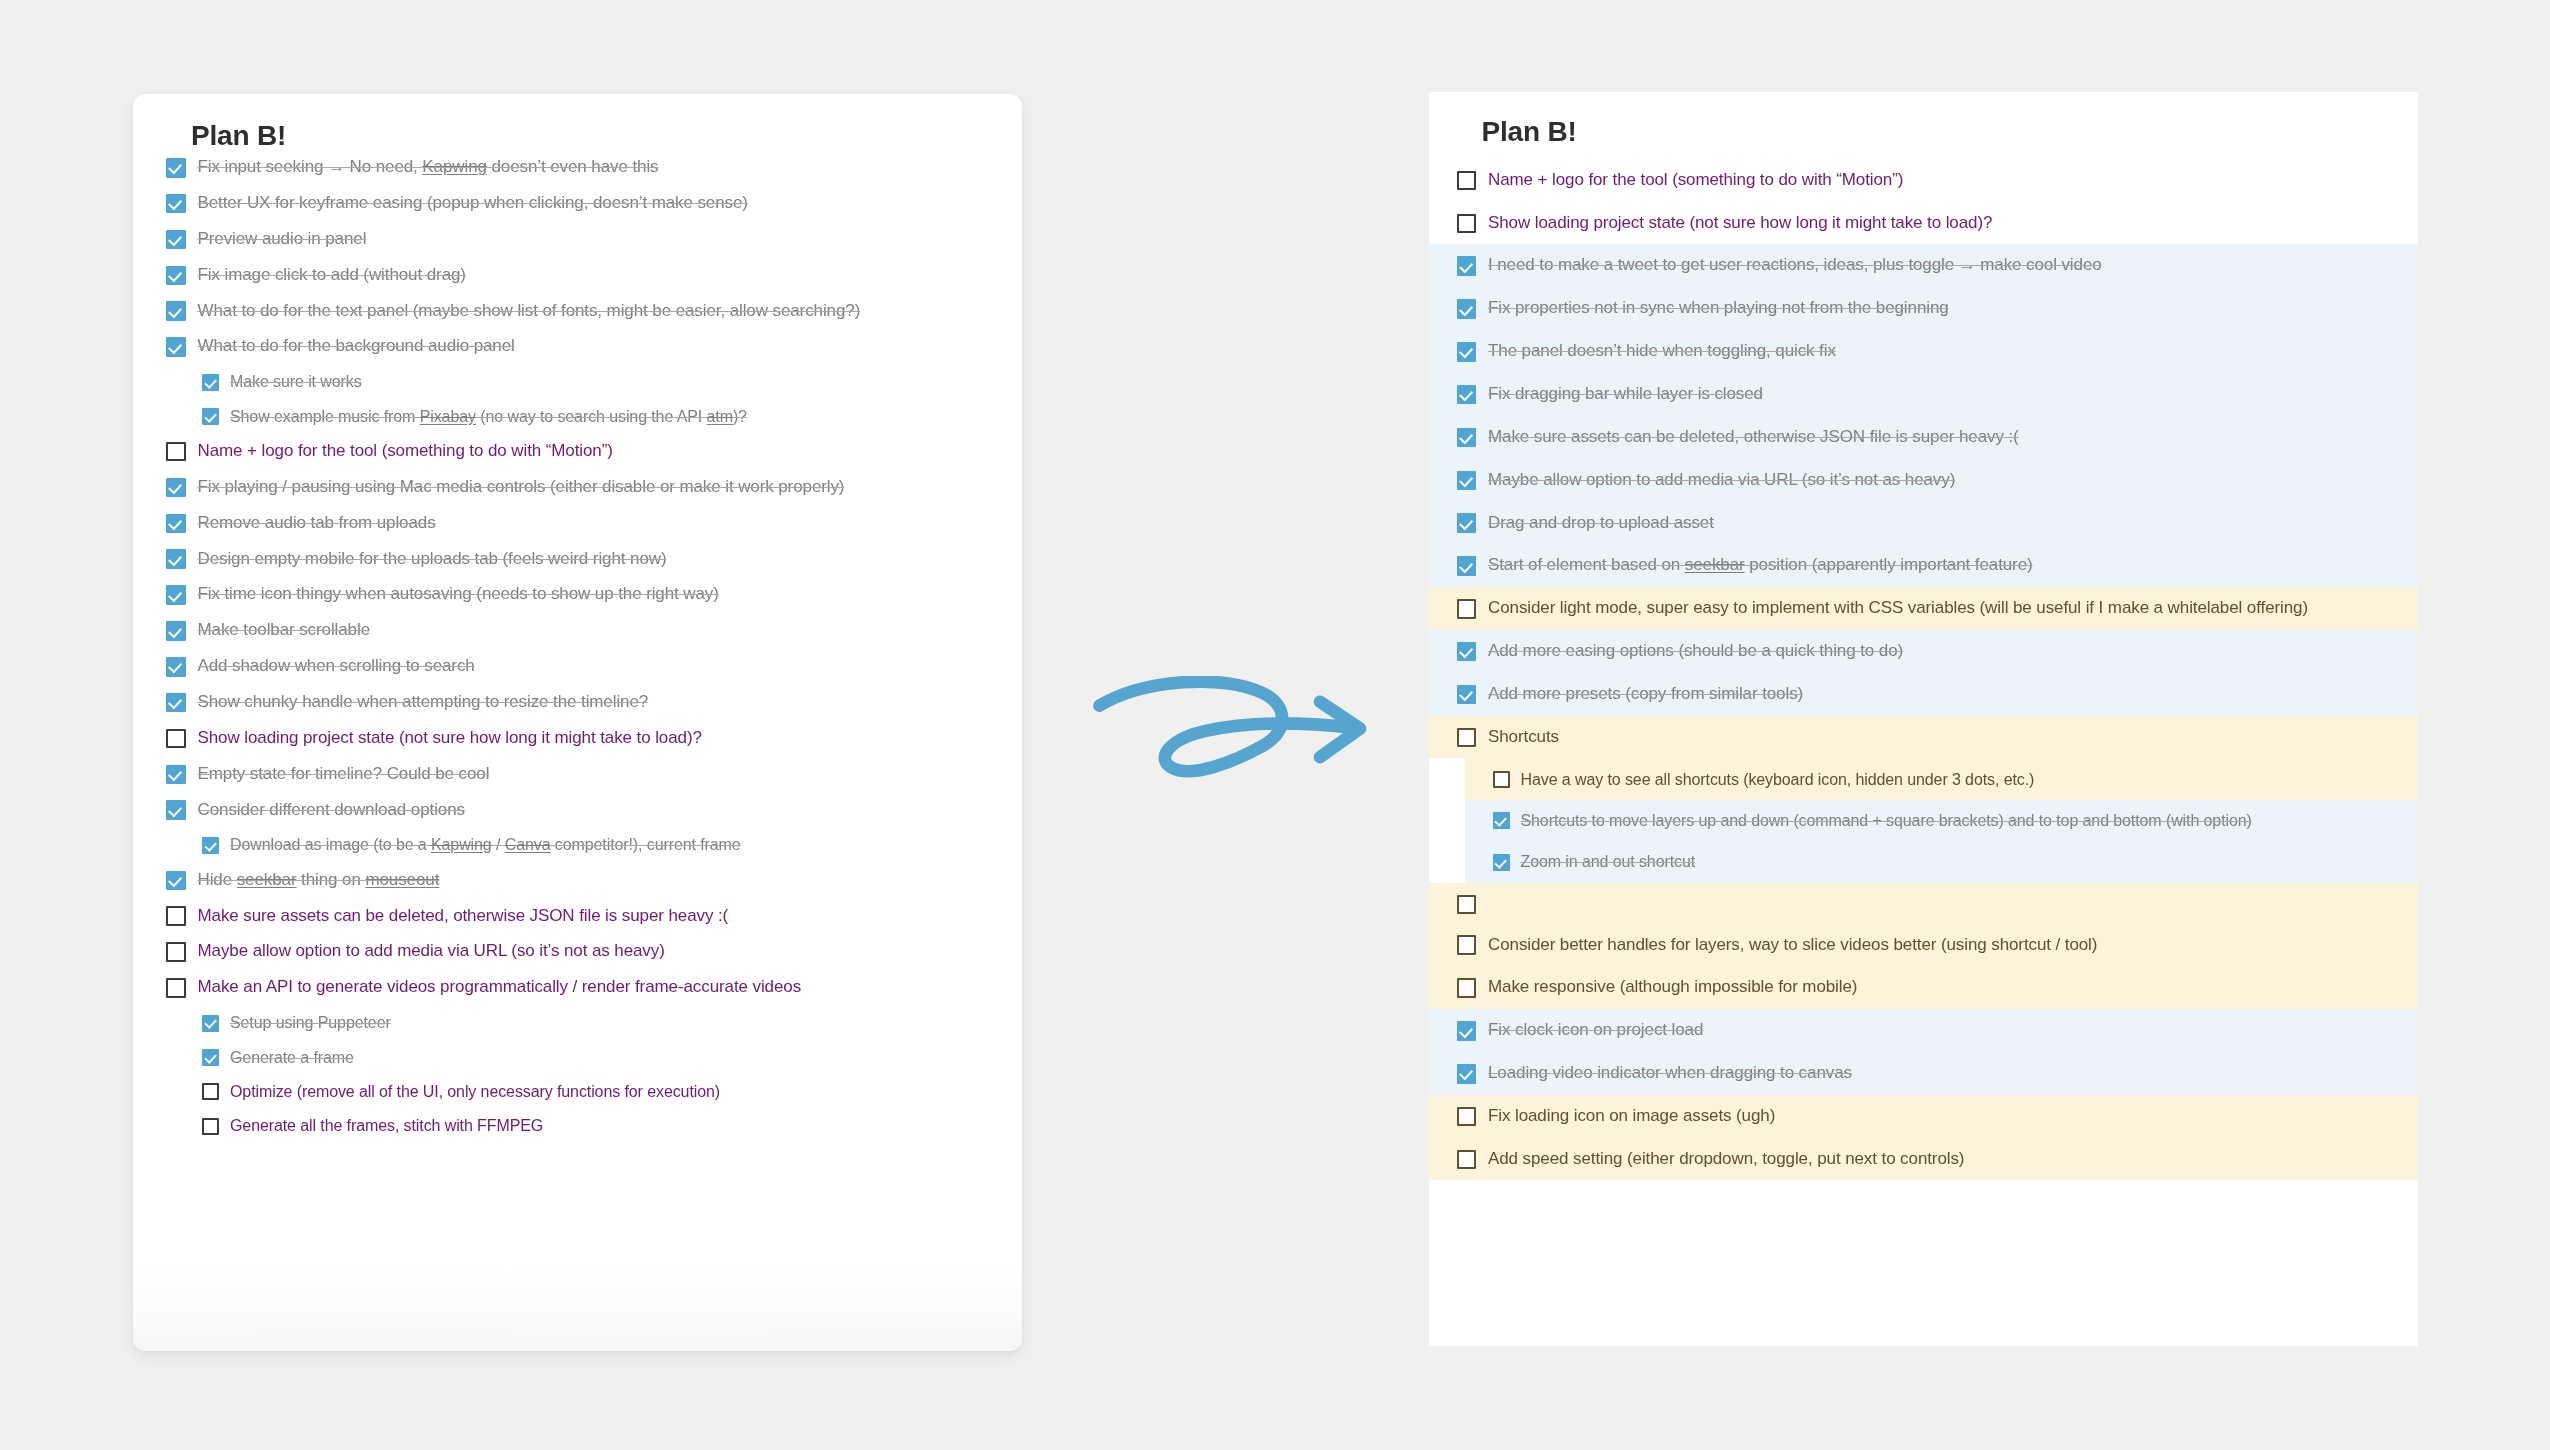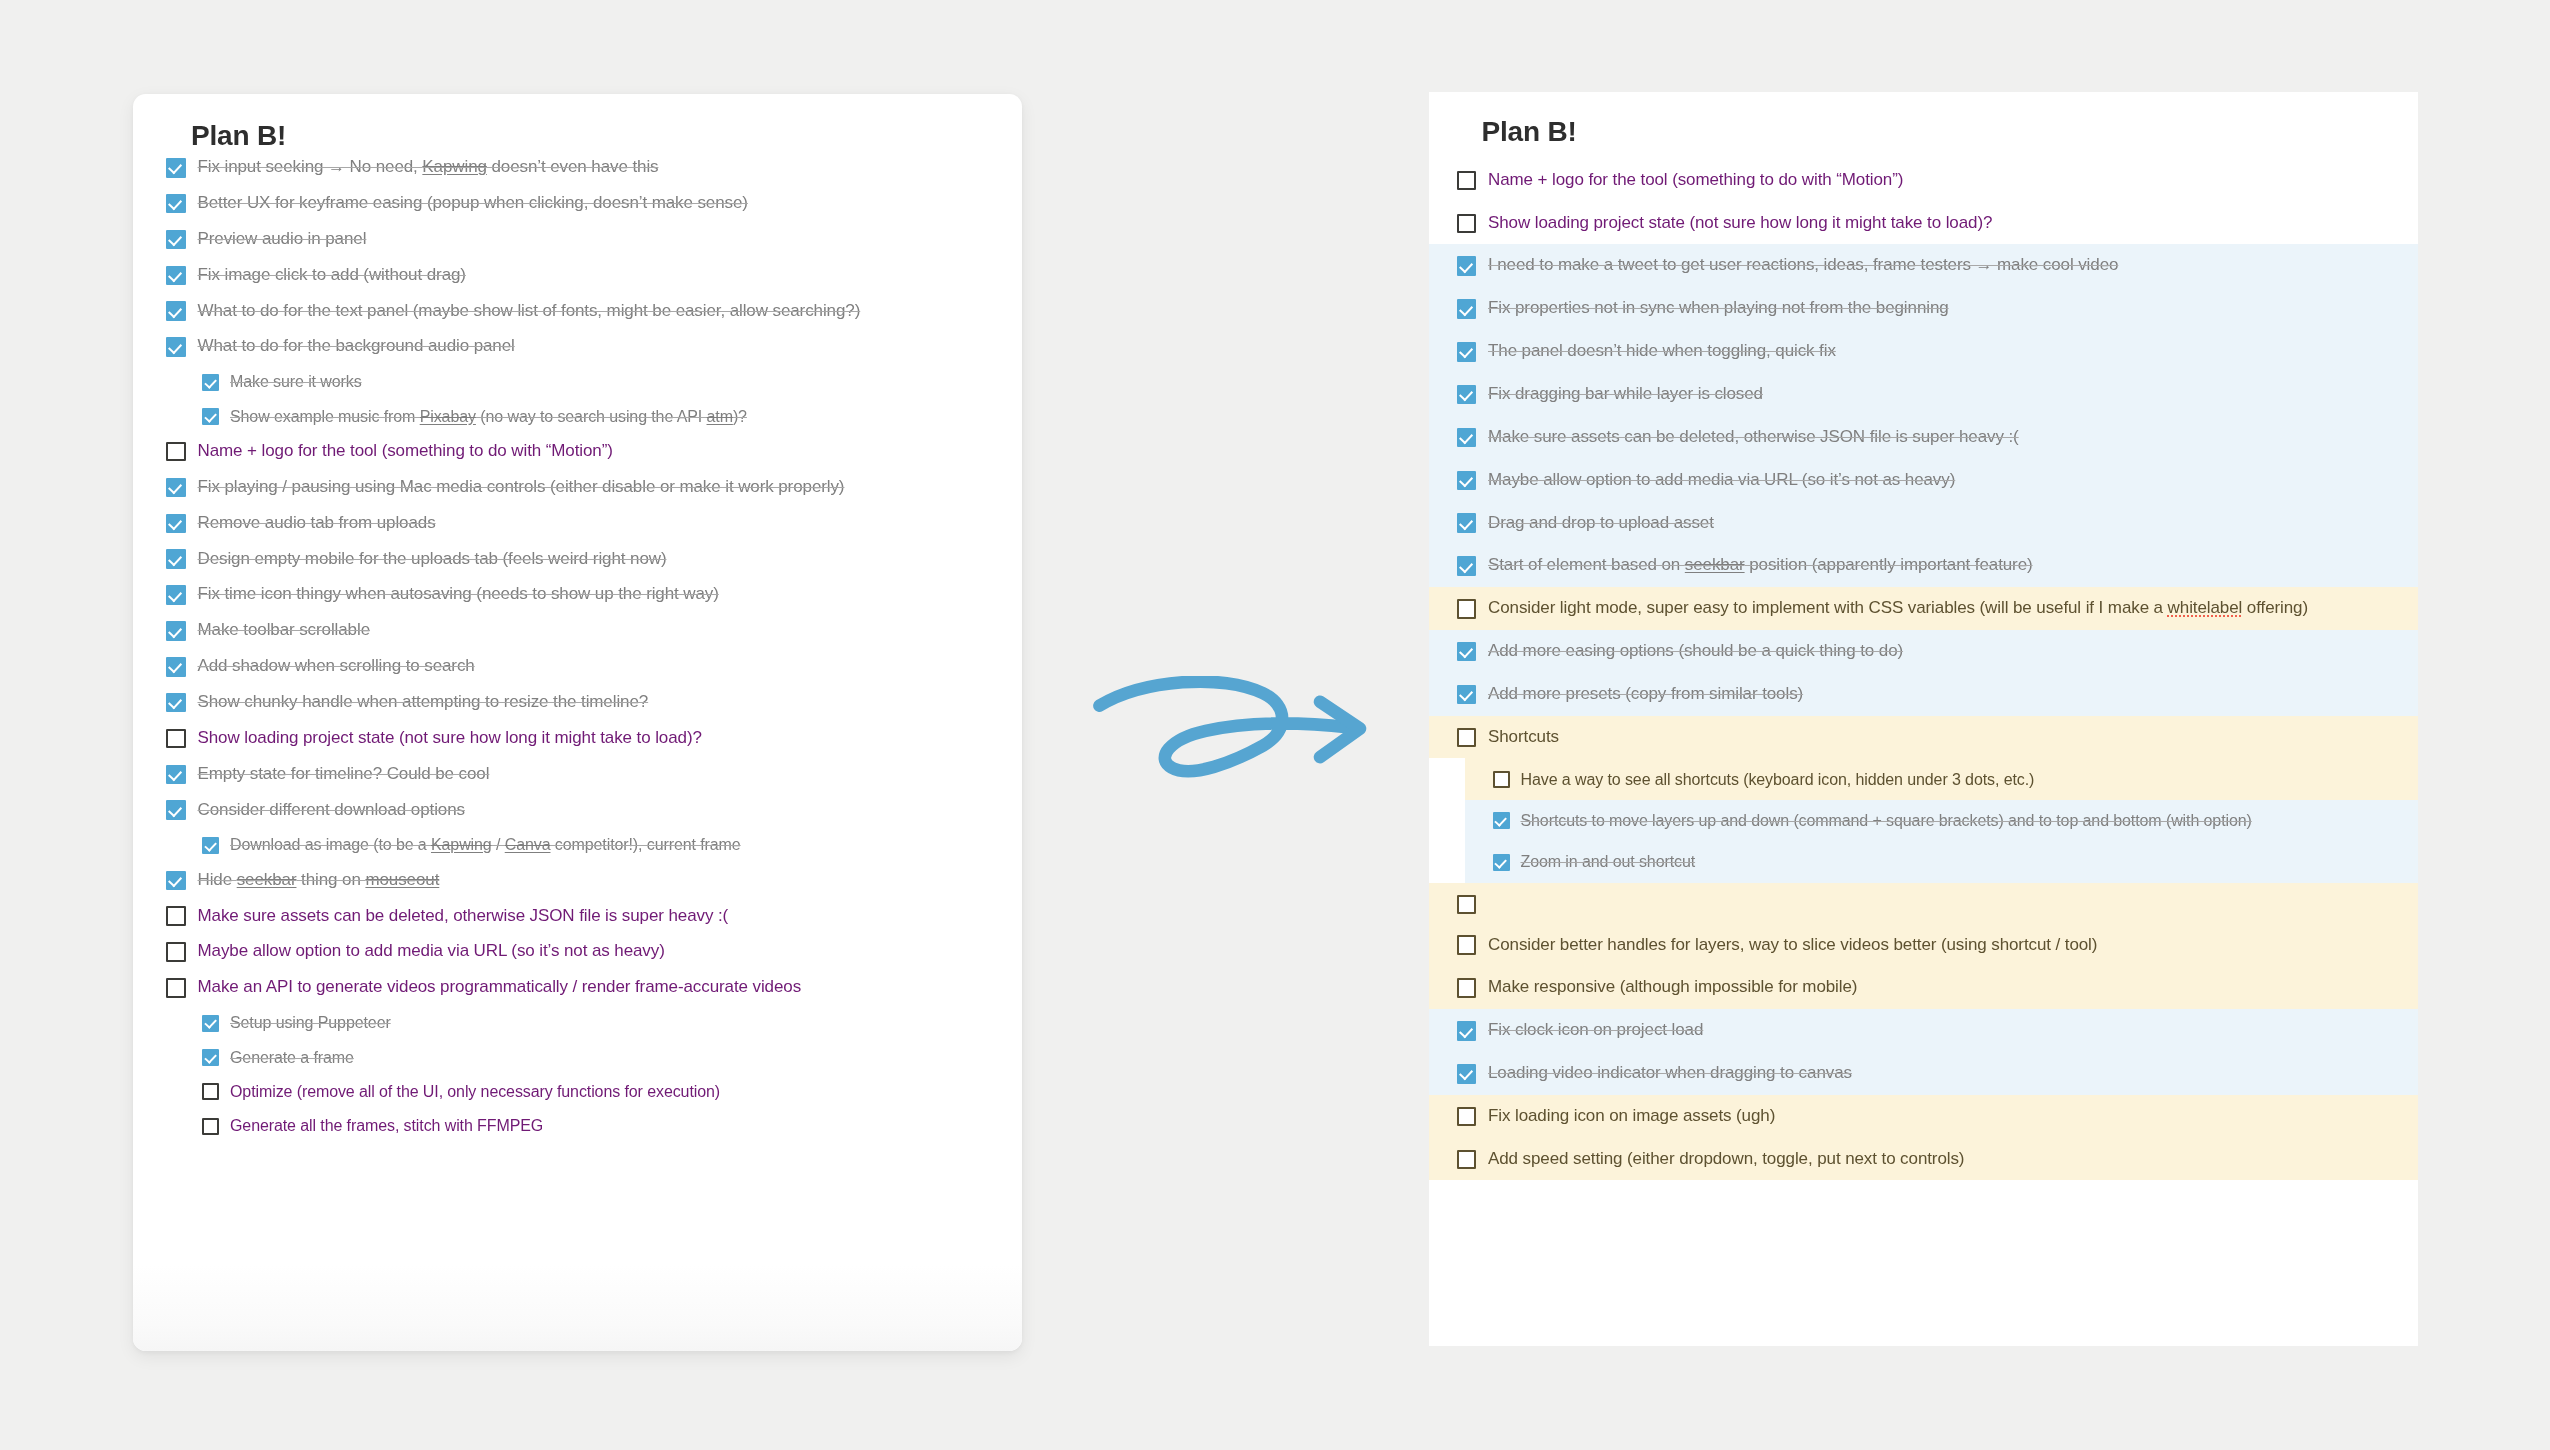--- a/index.html
+++ b/index.html
@@ -131,21 +131,20 @@
     color: #7f7f7f;
     text-decoration: line-through;
     text-decoration-color: #a8a8a8;
     text-decoration-thickness: 1.1px;
   }
   .band-cream .lbl { color: #5d5130; }
   .lbl.sm { font-size: 16px; }
 
   
   .sq {
-    text-decoration: underline;
     text-decoration-style: dotted;
     text-decoration-color: #f0604d;
     text-decoration-thickness: 1.7px;
     text-underline-offset: 1.7px;
   }
   .done .sq {
     text-decoration: line-through underline;
     text-decoration-style: solid dotted;
   }
 
@@ -306,21 +305,21 @@
       <div class="row ind-0 band-white">
         <span class="cb unchecked"></span>
         <span class="lbl">Name + logo for the tool (something to do with “Motion”)</span>
       </div>
       <div class="row ind-0 band-white">
         <span class="cb unchecked"></span>
         <span class="lbl">Show loading project state (not sure how long it might take to load)?</span>
       </div>
       <div class="row ind-0 band-blue">
         <span class="cb checked"></span>
-        <span class="lbl done">I need to make a tweet to get user reactions, ideas, frame testers → make cool video</span>
+        <span class="lbl done">I need to make a tweet to get user reactions, ideas, plus toggle → make cool video</span>
       </div>
       <div class="row ind-0 band-blue">
         <span class="cb checked"></span>
         <span class="lbl done">Fix properties not in sync when playing not from the beginning</span>
       </div>
       <div class="row ind-0 band-blue">
         <span class="cb checked"></span>
         <span class="lbl done">The panel doesn’t hide when toggling, quick fix</span>
       </div>
       <div class="row ind-0 band-blue">

